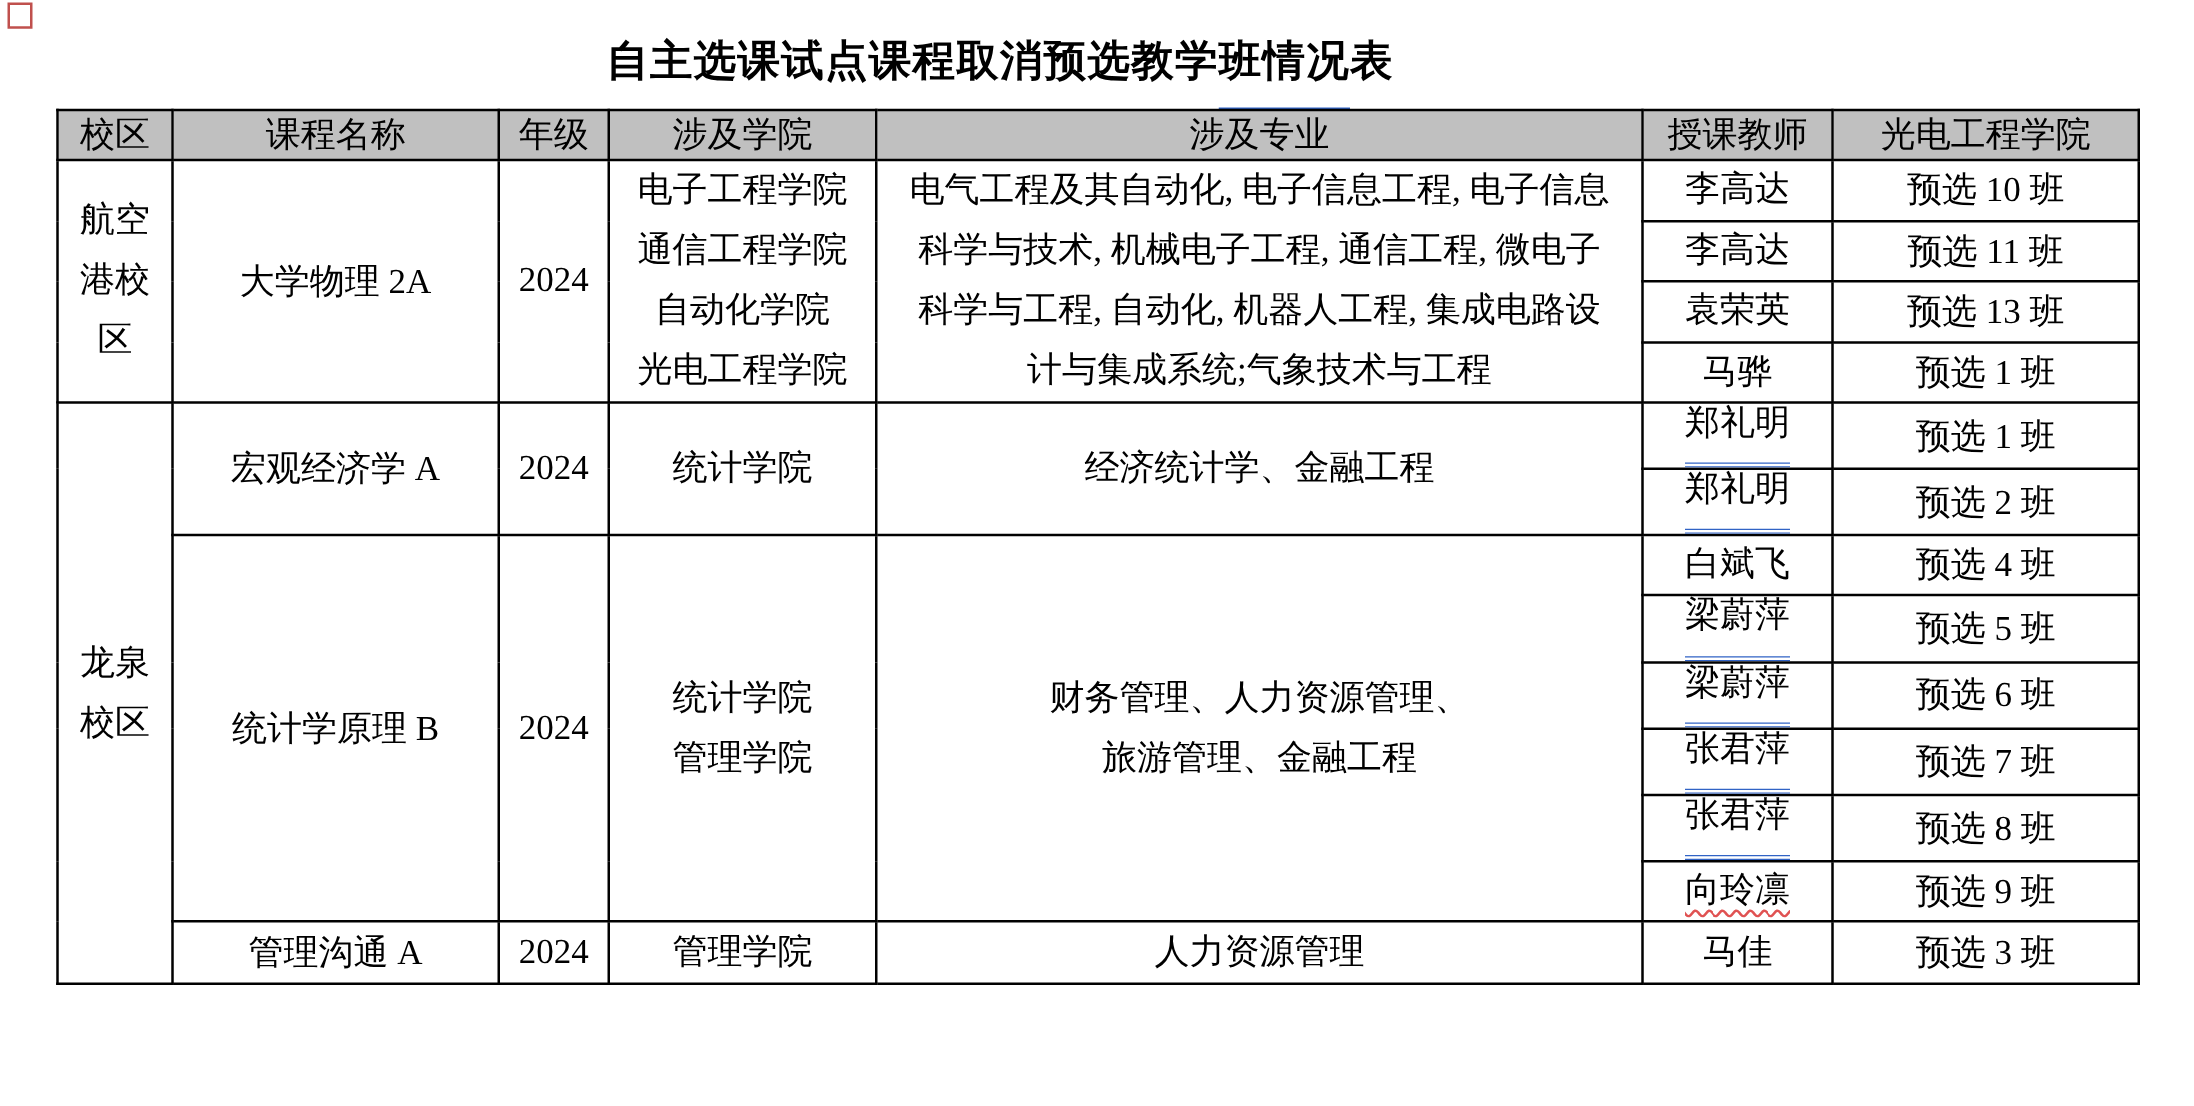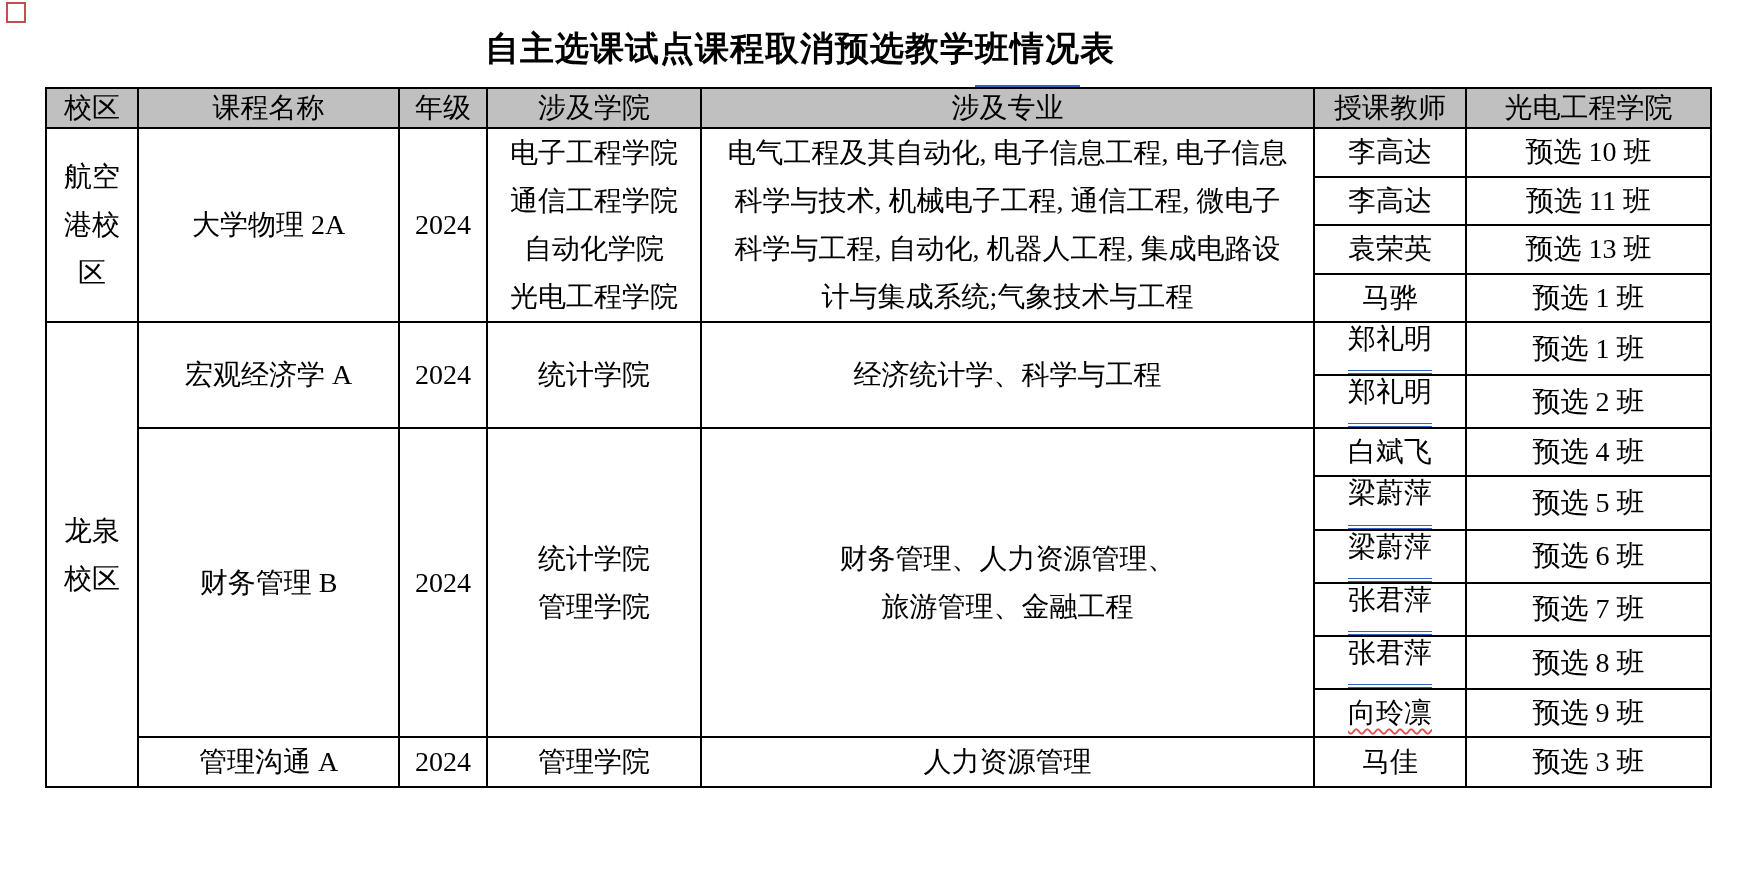--- a/index.html
+++ b/index.html
@@ -96,31 +96,31 @@
     <tr class="drow">
       <td><span class="tname" data-u="none">马骅</span></td>
       <td>预选 1 班</td>
     </tr>
 
     <tr class="drow">
       <td class="campus-cell" rowspan="9">龙泉校区</td>
       <td class="course-cell" rowspan="2">宏观经济学 A</td>
       <td class="grade-cell" rowspan="2">2024</td>
       <td class="colleges-cell" rowspan="2">统计学院</td>
-      <td class="majors-cell" rowspan="2">经济统计学、科学与工程</td>
+      <td class="majors-cell" rowspan="2">经济统计学、金融工程</td>
       <td><span class="tname" data-u="blue-double">郑礼明</span></td>
       <td>预选 1 班</td>
     </tr>
     <tr class="drow">
       <td><span class="tname" data-u="blue-double">郑礼明</span></td>
       <td>预选 2 班</td>
     </tr>
 
     <tr class="drow">
-      <td class="course-cell" rowspan="6">财务管理 B</td>
+      <td class="course-cell" rowspan="6">统计学原理 B</td>
       <td class="grade-cell" rowspan="6">2024</td>
       <td class="colleges-cell" rowspan="6">统计学院
 管理学院</td>
       <td class="majors-cell" rowspan="6">财务管理、人力资源管理、
 旅游管理、金融工程</td>
       <td><span class="tname" data-u="none">白斌飞</span></td>
       <td>预选 4 班</td>
     </tr>
     <tr class="drow">
       <td><span class="tname" data-u="blue-double">梁蔚萍</span></td>

